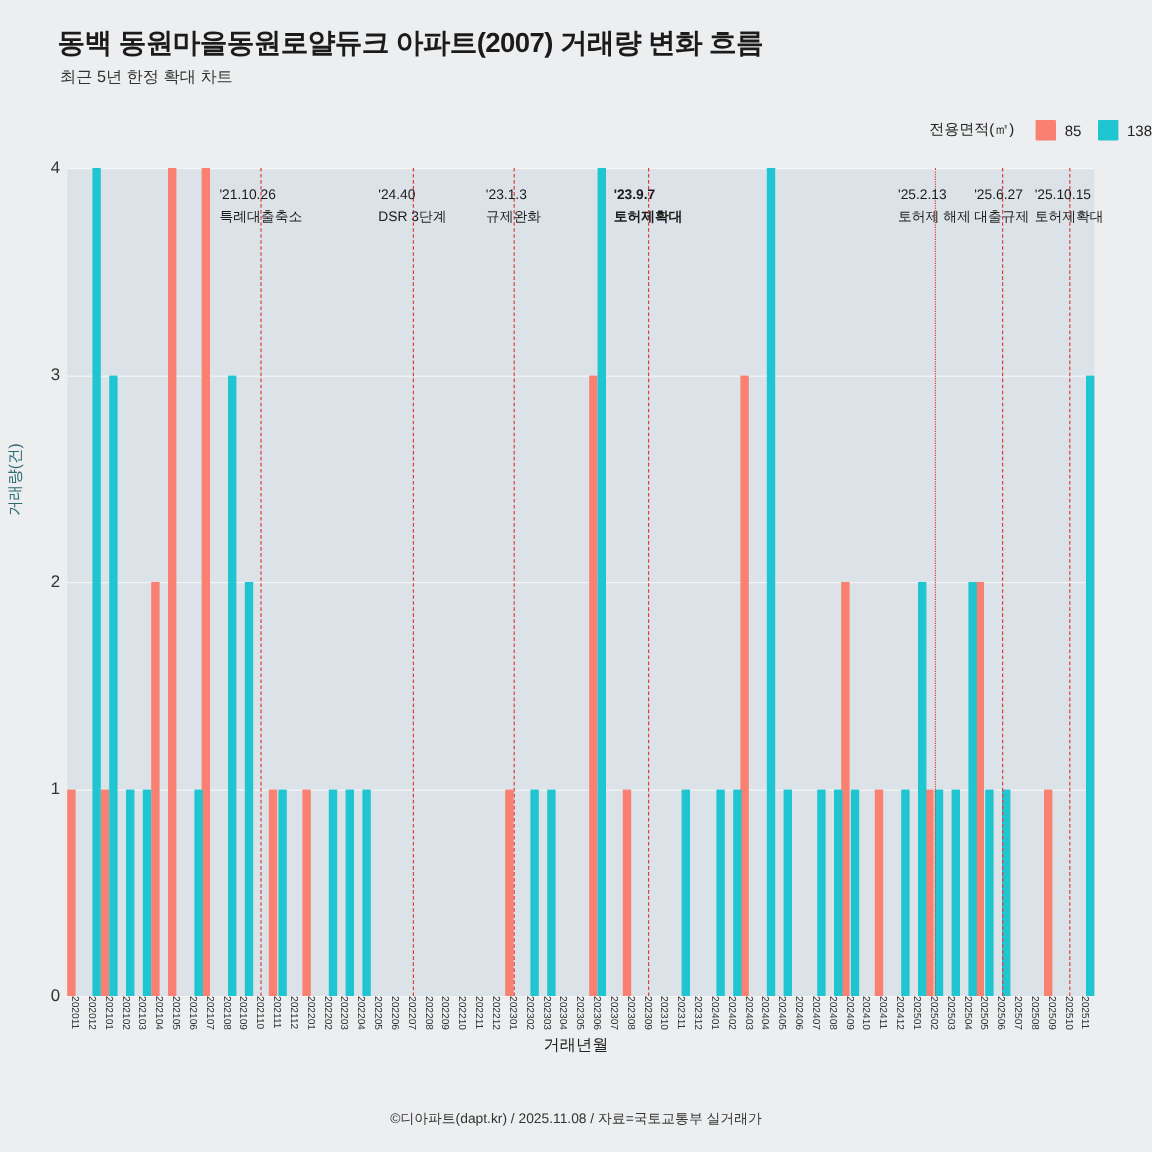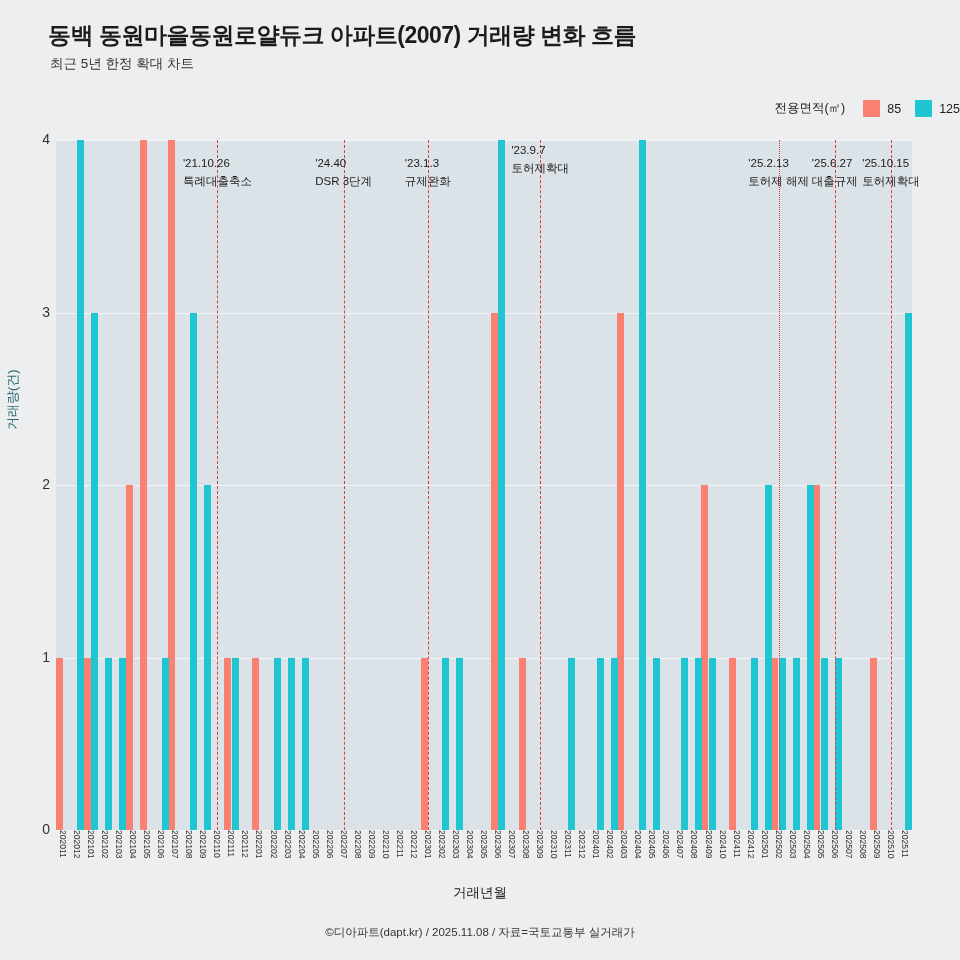--- a/index.html
+++ b/index.html
@@ -83,21 +83,21 @@
   }
   .x-tick{
     position:absolute;top:0;
     font-size:8.5px;color:#333;
     writing-mode:vertical-rl;
     transform:translateX(-50%) rotate(0deg);
     letter-spacing:0px;
     white-space:nowrap;
   }
   .x-axis-label{
-    position:absolute;left:0;right:0;top:884px;
+    position:absolute;left:0;right:0;top:862px;
     text-align:center;font-size:13.5px;color:#222;
   }
   .footer{
     position:absolute;left:0;right:0;top:925px;
     text-align:center;font-size:11.5px;color:#333;
   }
 </style>
 </head>
 <body>
 
@@ -107,21 +107,21 @@
   <div class="subtitle">최근 5년 한정 확대 차트</div>
 
   <div class="legend">
     <span class="legend-title">전용면적(㎡)</span>
     <span class="legend-item">
       <span class="legend-swatch" style="background:#fa8072"></span>
       <span>85</span>
     </span>
     <span class="legend-item">
       <span class="legend-swatch" style="background:#1fc5d1"></span>
-      <span>125</span>
+      <span>138</span>
     </span>
   </div>
 
   <div class="y-label">거래량(건)</div>
 
   <div class="plot">
     <div class="plot-inner" id="plot-inner">
         <div class="y-tick" style="top: 690px;"></div>
         <div class="y-tick-text" style="top: 690px;">0</div>
         <div class="y-tick" style="top: 517.5px;"></div>
@@ -258,21 +258,21 @@
       <div>특례대출축소</div>
     </div>
     <div class="event-label" style="left: 343.672px; top: 155px;">
       <div>'24.40</div>
       <div>DSR 3단계</div>
     </div>
     <div class="event-label" style="left: 427.869px; top: 155px;">
       <div>'23.1.3</div>
       <div>규제완화</div>
     </div>
-    <div class="event-label" style="left: 540.131px; top: 142px;">
+    <div class="event-label" style="left: 540.131px; top: 155px; font-weight: bold;">
       <div>'23.9.7</div>
       <div>토허제확대</div>
     </div>
     <div class="event-label" style="left: 778.689px; top: 155px;">
       <div>'25.2.13</div>
       <div>토허제 해제</div>
     </div>
     <div class="event-label" style="left: 834.82px; top: 155px;">
       <div>'25.6.27</div>
       <div>대출규제</div>

